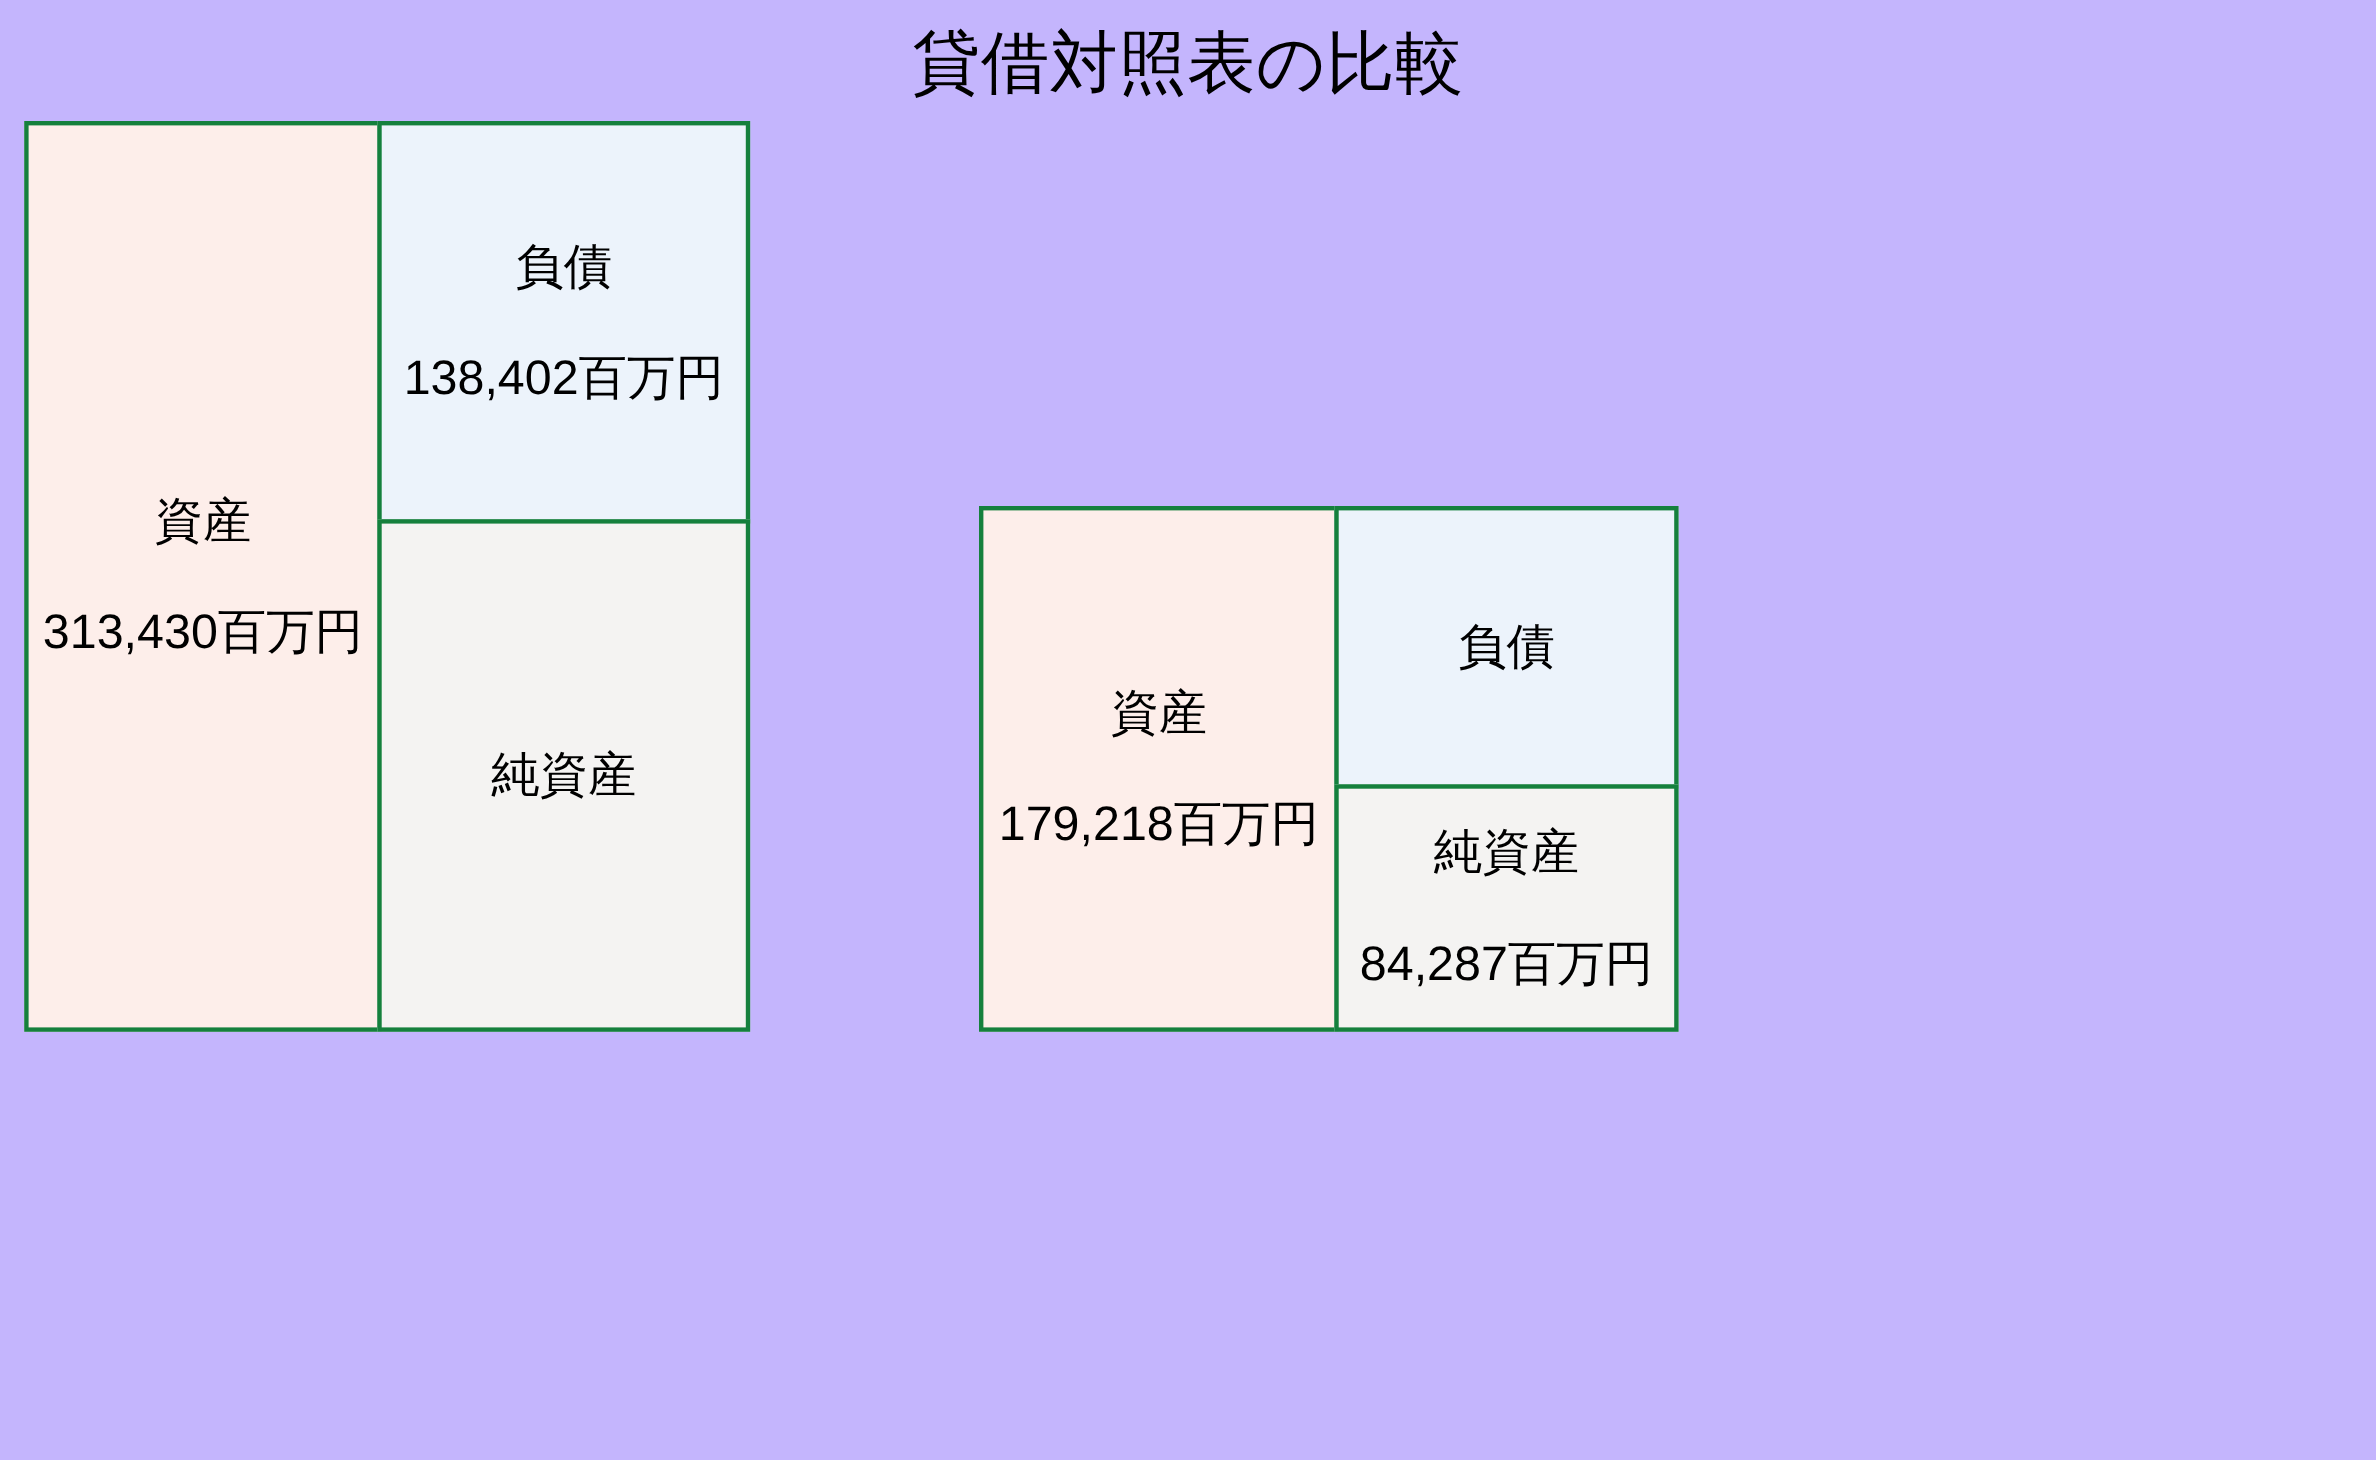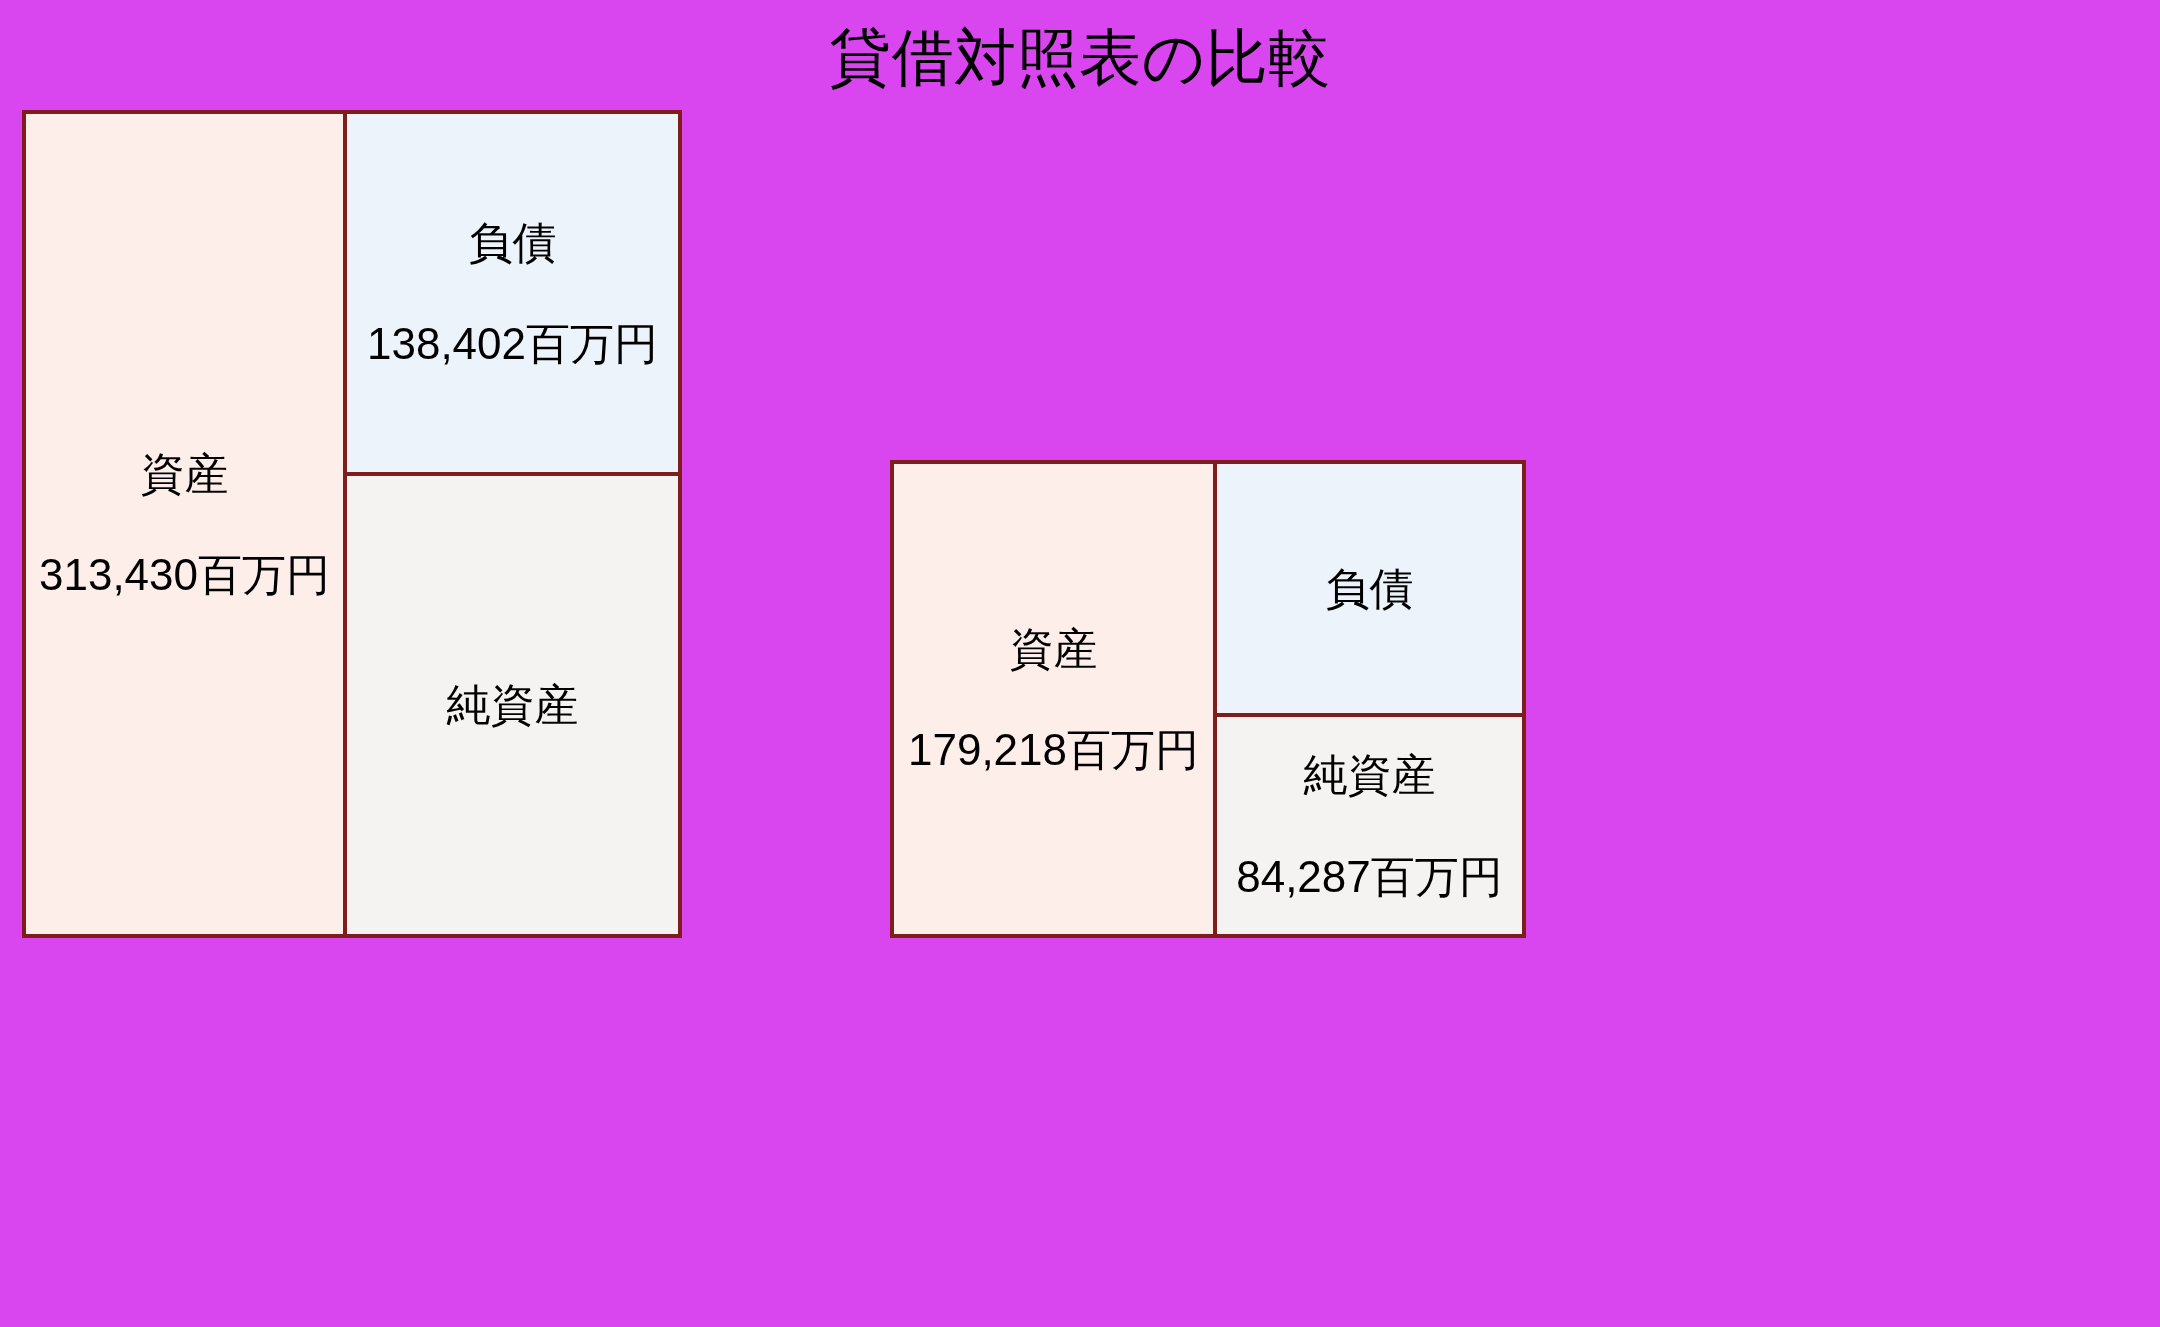--- a/index.html
+++ b/index.html
@@ -13,21 +13,21 @@
     font-family: "Liberation Sans", "DejaVu Sans", sans-serif;
     color: #000000;
     overflow: hidden;
     position: relative;
   }
 
   #canvas {
     position: relative;
     width: 2160px;
     height: 1327px;
-    background: #d946ef;
+    background: #c4b5fd;
   }
 
   
   .chart-title {
     position: absolute;
     left: 0;
     top: 22px;
     width: 2160px;
     text-align: center;
     font-size: 62px;
@@ -39,21 +39,21 @@
   }
 
   
   .bs-group {
     position: absolute;
   }
 
   .bs-box {
     position: absolute;
     box-sizing: border-box;
-    border: 4px solid #7f1d1d;
+    border: 4px solid #15803d;
     display: flex;
     align-items: center;
     justify-content: center;
   }
 
   .bs-box.asset  { background: #fdeeea; }
   .bs-box.liab   { background: #ecf3fb; }
   .bs-box.equity { background: #f4f3f2; justify-content: center; }
 
   .box-label {

